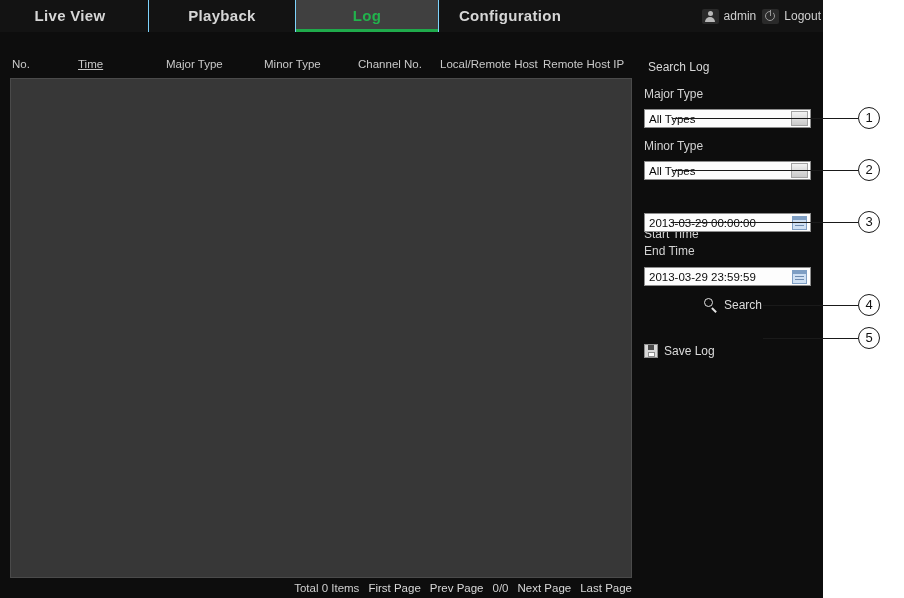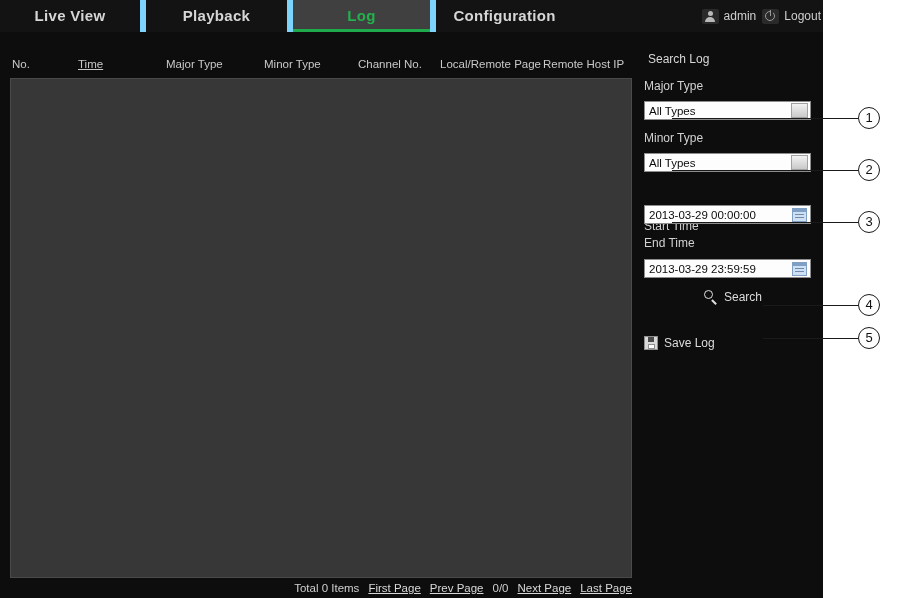--- a/index.html
+++ b/index.html
@@ -41,21 +41,21 @@
     top: 0;
     height: 32px;
     line-height: 32px;
     text-align: center;
     color: #d6d6d6;
     font-size: 15px;
     font-weight: bold;
     letter-spacing: .3px;
     box-sizing: border-box;
   }
-  .tab.sep { border-left: 6px solid #7dd3fc; }
+  .tab.sep { border-left: 1px solid #7dd3fc; margin-left: 8px; }
   .tab.active {
     background: #404040;
     color: #22b14c;
   }
   .tab.active .underline {
     position: absolute;
     left: 0;
     right: 0;
     bottom: 0;
     height: 3px;
@@ -157,27 +157,27 @@
     height: 16px;
     display: flex;
     justify-content: flex-end;
     align-items: center;
     gap: 9px;
     color: #d0d0d0;
     font-size: 11.5px;
     white-space: nowrap;
   }
   #pagination .pg-static { color: #cfcfcf; }
-  #pagination .pg-link { color: #d8d8d8; text-decoration: underline; }
+  #pagination .pg-link { color: #d8d8d8; }
 
   
   #search-panel {
     position: absolute;
     left: 632px;
-    top: 50px;
+    top: 58px;
     width: 205px;
     height: 540px;
   }
   .panel-title {
     position: absolute;
     left: 16px;
     top: 2px;
     color: #d8d8d8;
     font-size: 12px;
   }
@@ -351,21 +351,21 @@
       </div>
     </div>
   </div>
 
   <div id="col-headers">
     <div class="col-head" style="left:12px;">No.</div>
     <div class="col-head" style="left:78px;text-decoration:underline;">Time</div>
     <div class="col-head" style="left:166px;">Major Type</div>
     <div class="col-head" style="left:264px;">Minor Type</div>
     <div class="col-head" style="left:358px;">Channel No.</div>
-    <div class="col-head" style="left:440px;">Local/Remote Page</div>
+    <div class="col-head" style="left:440px;">Local/Remote Host</div>
     <div class="col-head" style="left:543px;">Remote Host IP</div>
   </div>
 
   <div id="log-table"></div>
 
   <div id="pagination">
     <span class="pg-static">Total 0 Items</span>
     <span class="pg-link">First Page</span>
     <span class="pg-link">Prev Page</span>
     <span class="pg-static">0/0</span>

